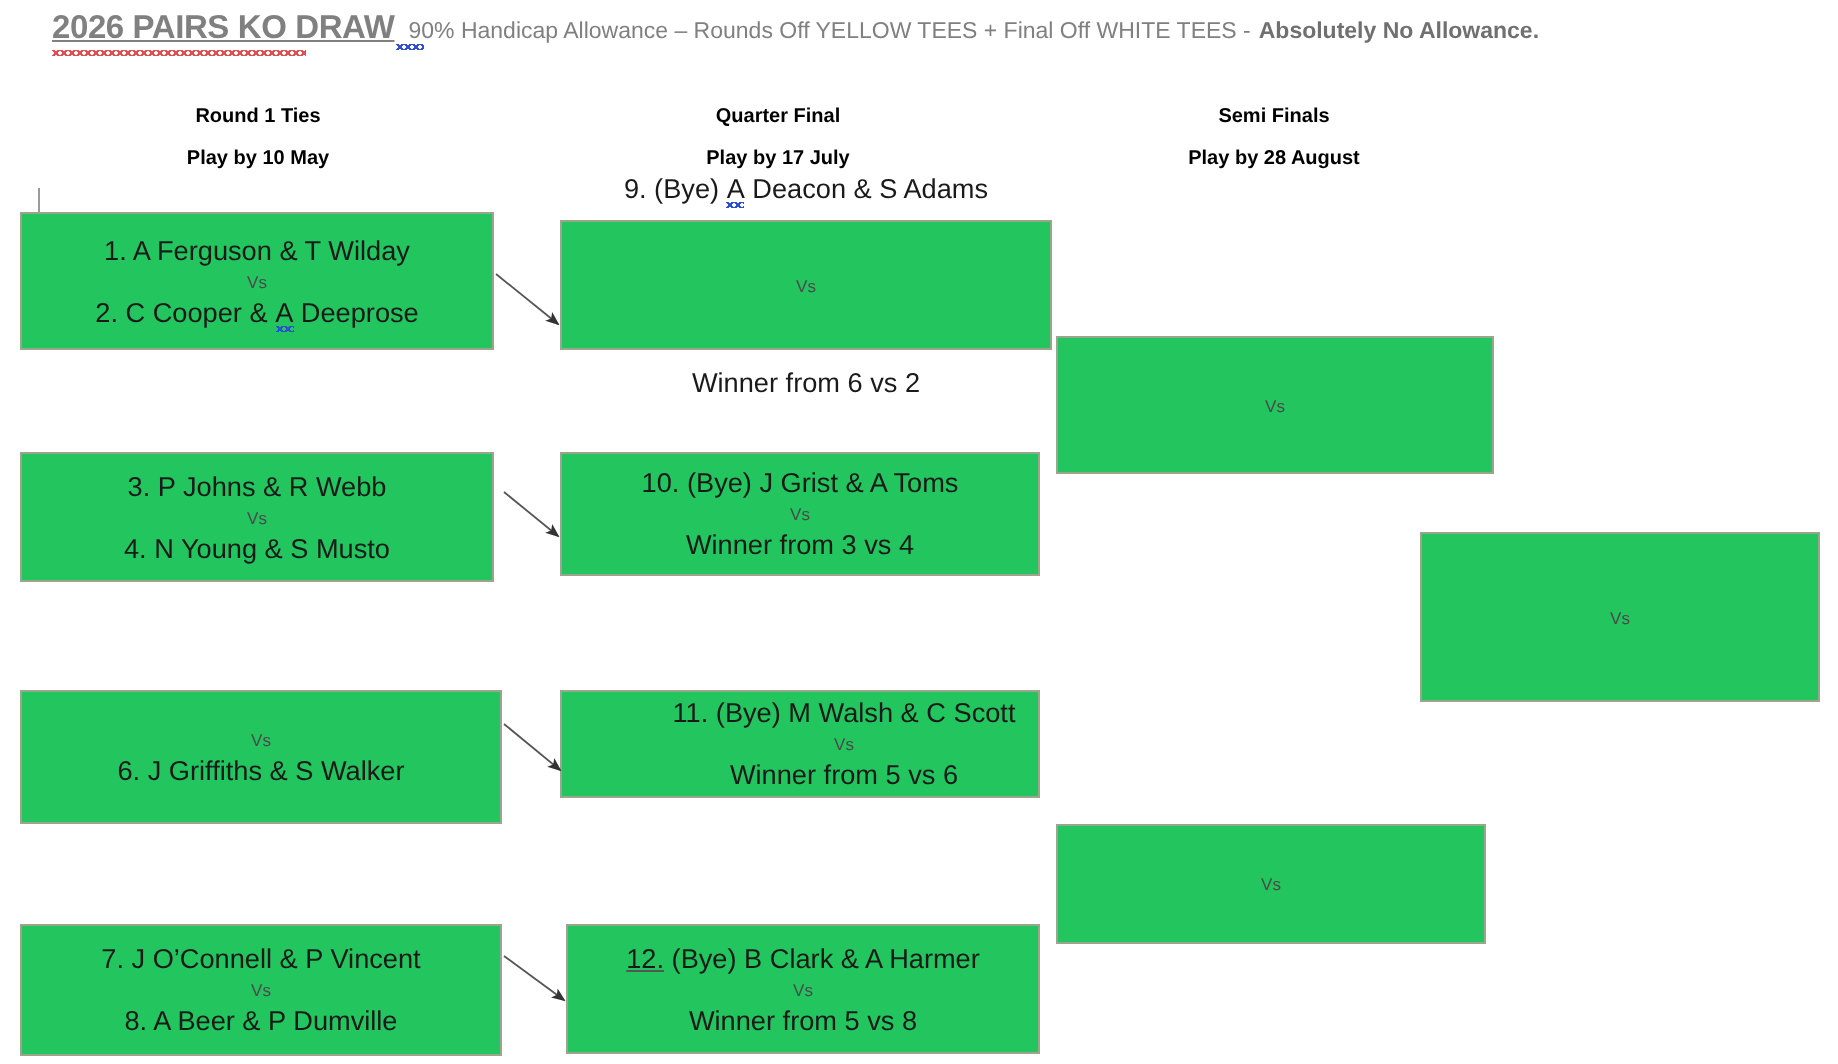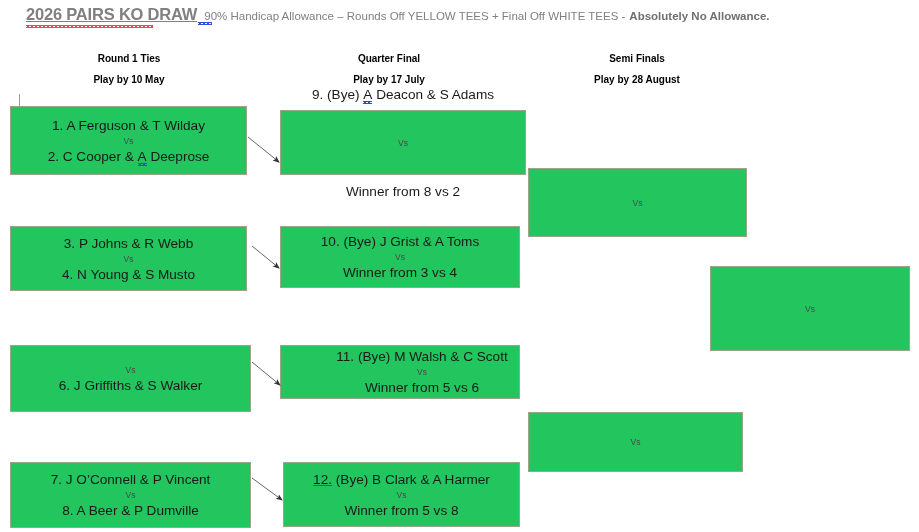--- a/index.html
+++ b/index.html
@@ -211,21 +211,21 @@
 
   <div class="box" style="left:10px; top:462px; width:241px; height:66px;">
     <span class="line">7. J O’Connell &amp; P Vincent</span>
     <span class="vs">Vs</span>
     <span class="line">8. A Beer &amp; P Dumville</span>
   </div>
 
   <div class="box" style="left:280px; top:110px; width:246px; height:65px;gap:33px;">
     <span class="line">9. (Bye) <span class="sq">A</span> Deacon &amp; S Adams</span>
     <span class="vs">Vs</span>
-    <span class="line">Winner from 8 vs 2</span>
+    <span class="line">Winner from 6 vs 2</span>
   </div>
 
   <div class="box" style="left:280px; top:226px; width:240px; height:62px;">
     <span class="line">10. (Bye) J Grist &amp; A Toms</span>
     <span class="vs">Vs</span>
     <span class="line">Winner from 3 vs 4</span>
   </div>
 
   <div class="box" style="left:280px; top:345px; width:240px; height:54px;padding-left:44px;">
     <span class="line">11. (Bye) M Walsh &amp; C Scott</span>

